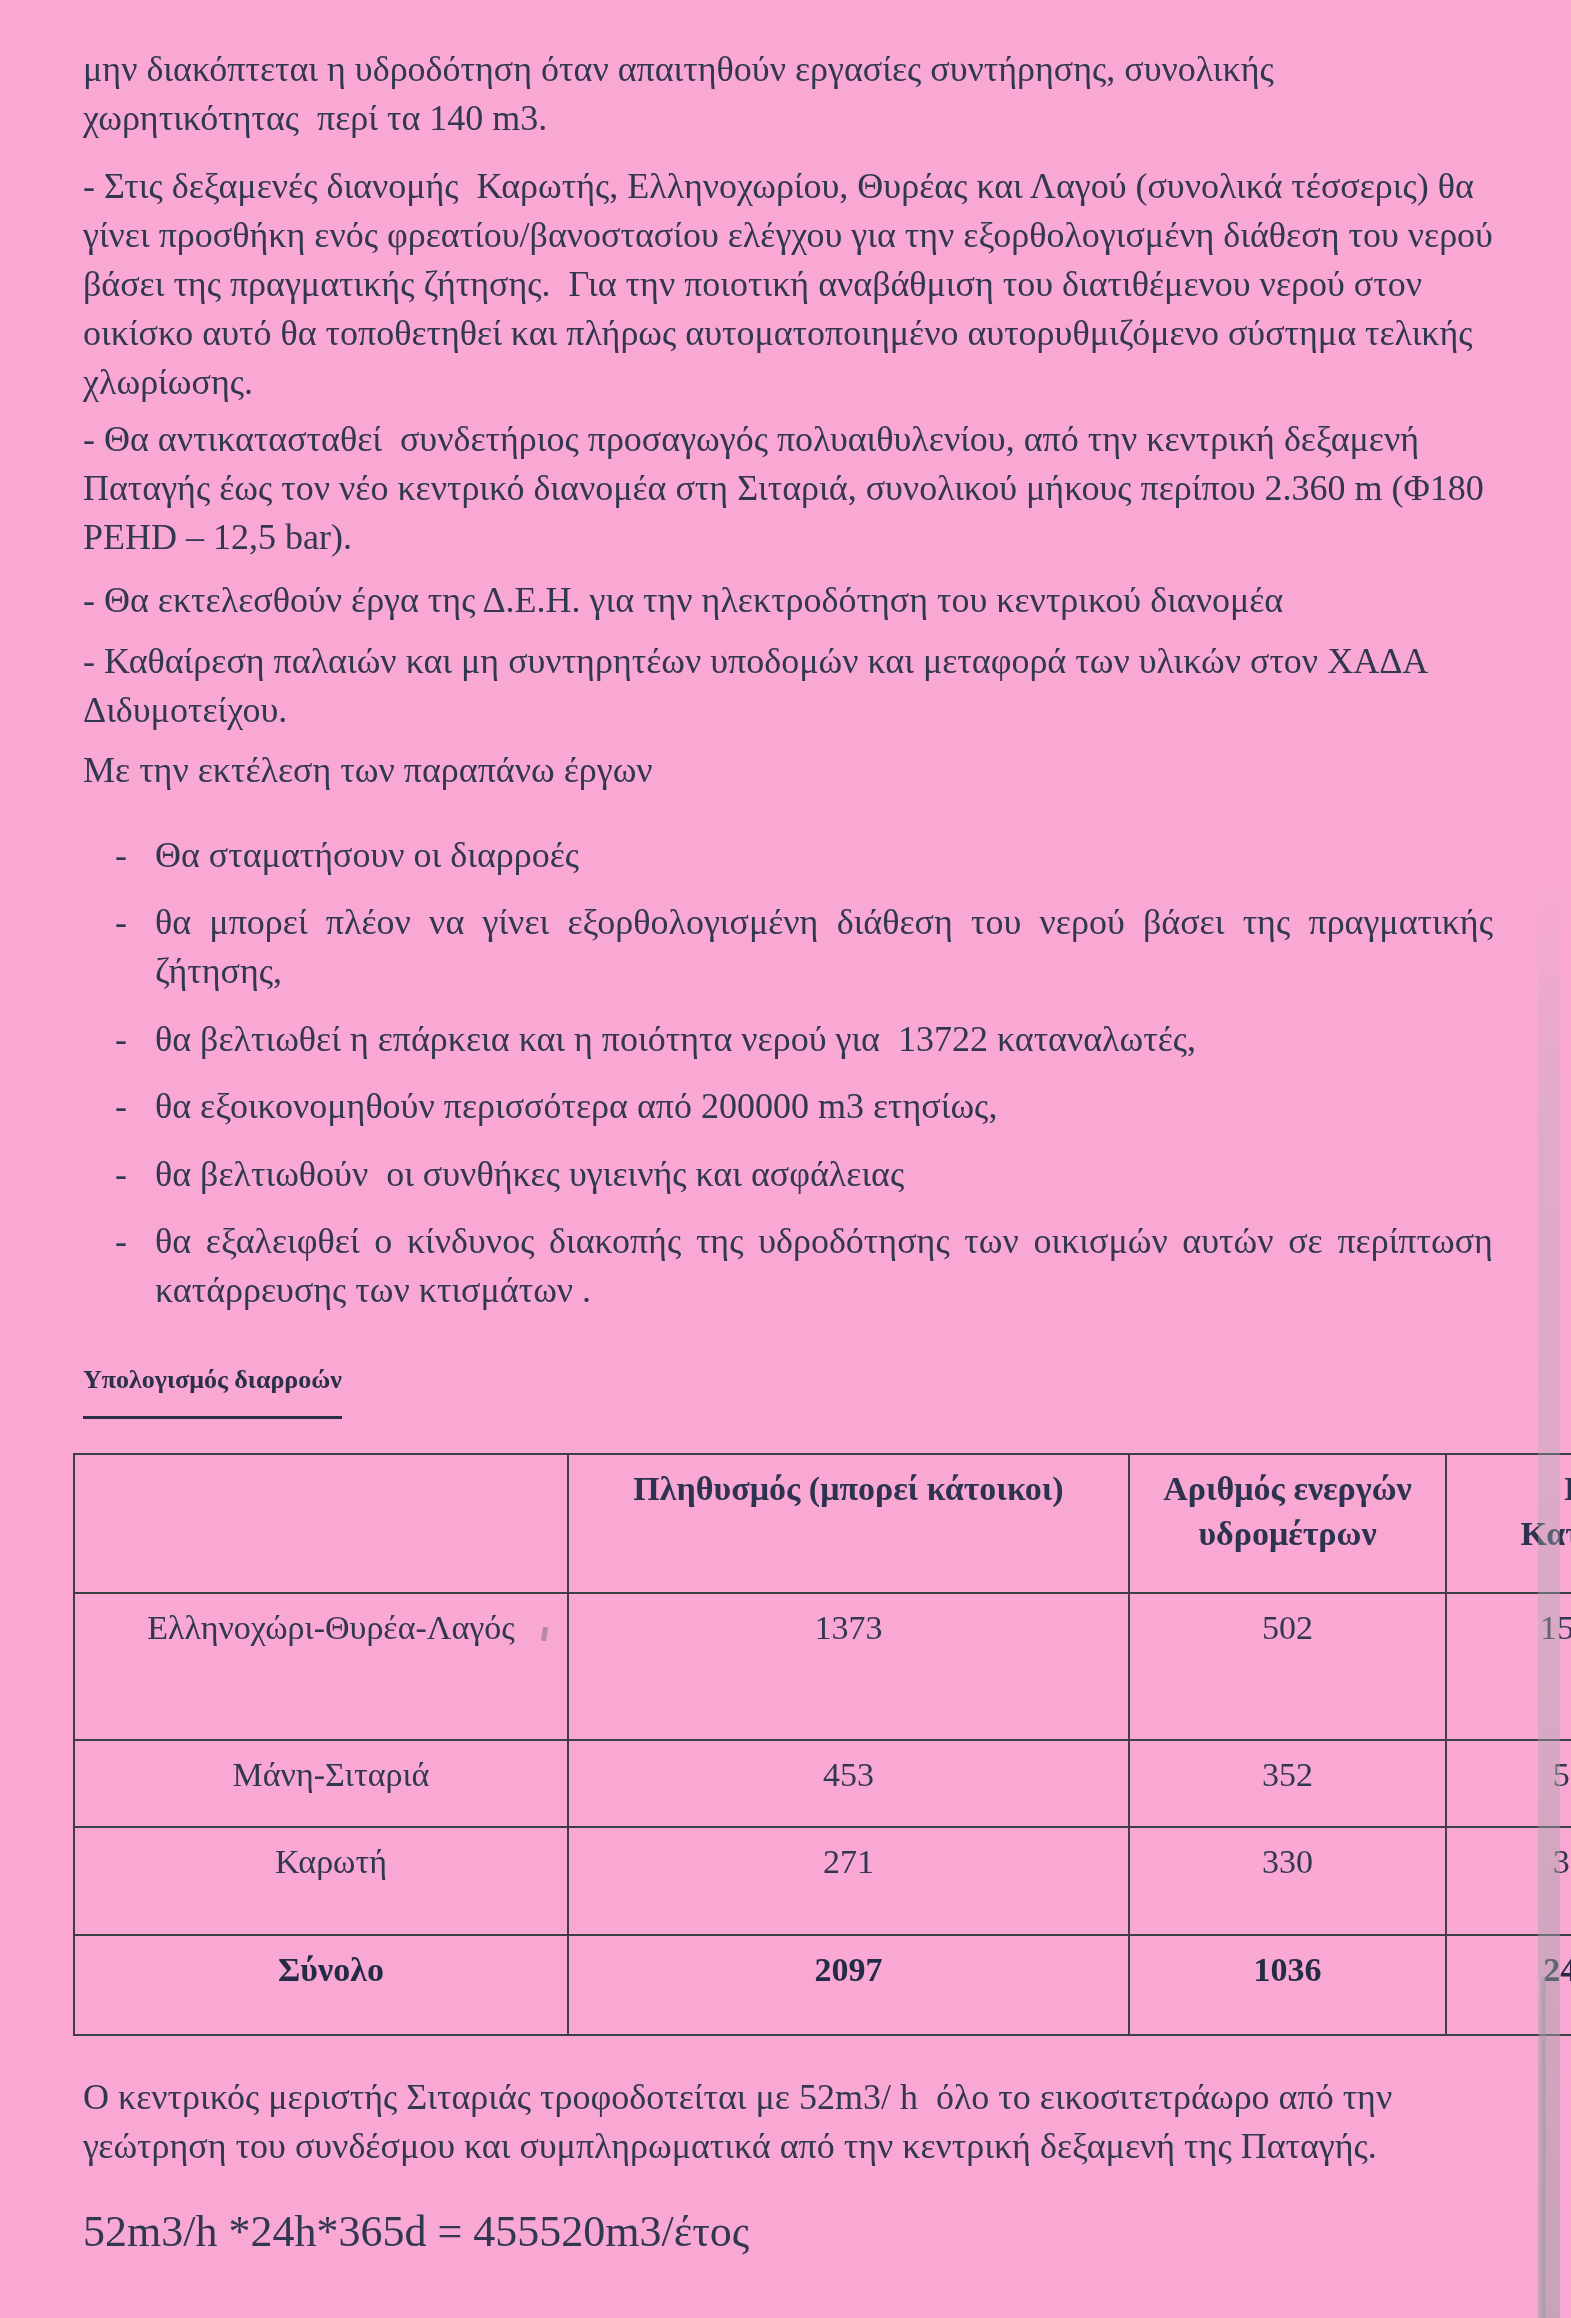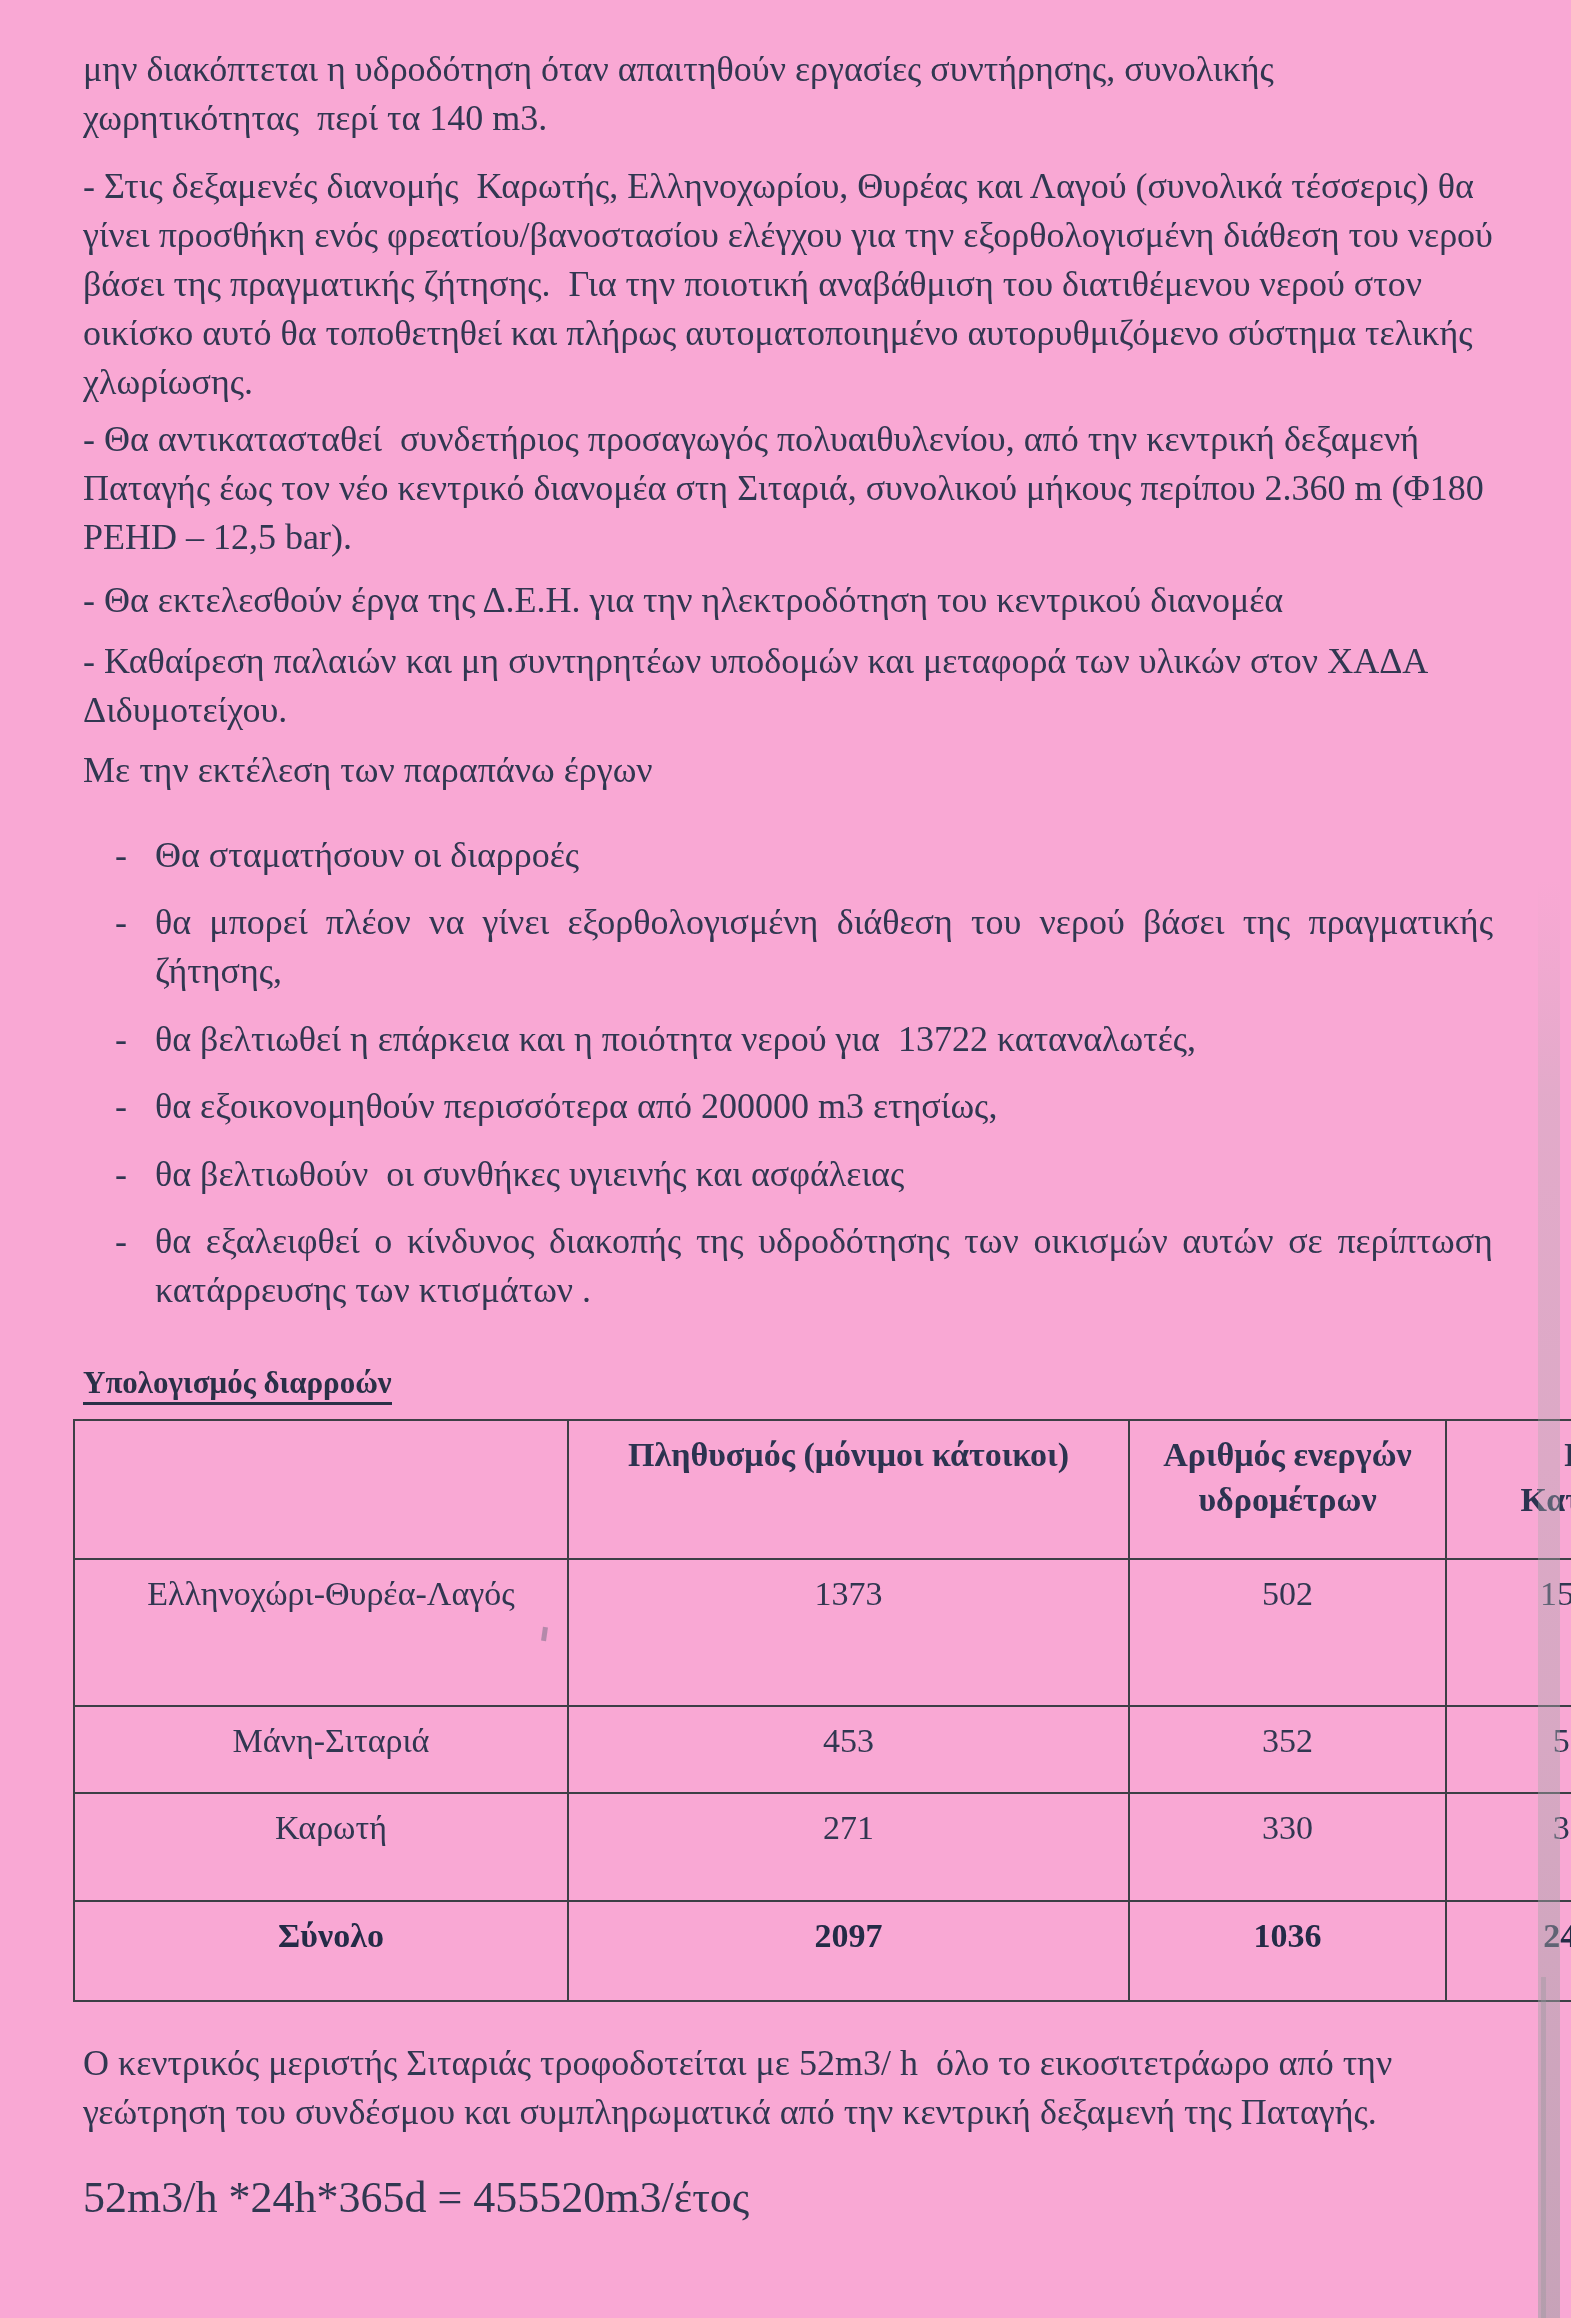--- a/index.html
+++ b/index.html
@@ -20,24 +20,24 @@
   .par-3{margin-bottom:14px;}
   .par-4{margin-bottom:12.4px;}
   .par-5{margin-bottom:11px;}
   .lead-par{margin-bottom:36px;}
   .bullet-list{padding-left:32px;}
   .bullet{display:flex;margin-bottom:18.5px;font-size:36px;line-height:49px;}
   .bullet .marker{flex:none;width:40px;}
   .bullet .btext{flex:1;text-align:justify;padding-right:3.1px;}
   .section-title{
     display:inline-block;
-    font-size:31px;font-weight:bold;color:#2a3048;
+    font-size:26px;font-weight:bold;color:#2a3048;
     border-bottom:3.1px solid #2a3048;
-    padding-bottom:1px;
-    margin:31px 0 14px 0;
+    padding-bottom:21px;
+    margin:31px 0 34px 0;
   }
   table.leak-table{
     width:1462px;
     margin-left:-10px;
     border-collapse:collapse;
     table-layout:fixed;
   }
   .leak-table td,.leak-table th{
     border:2.3px solid #3d3f46;
     vertical-align:top;
@@ -123,21 +123,21 @@
     </div>
 
     <div>
       <span class="section-title">Υπολογισμός διαρροών</span>
     </div>
 
     <table class="leak-table">
       <tbody>
         <tr class="hdr">
           <th class="c0"></th>
-          <th class="c1">Πληθυσμός (μόνιμοι κάτοικοι)</th>
+          <th class="c1">Πληθυσμός (μπορεί κάτοικοι)</th>
           <th class="c2">Αριθμός ενεργών υδρομέτρων</th>
           <th class="c3">Ετήσια Κατανάλωση</th>
         </tr>
         <tr class="r0">
           <td class="c0">Ελληνοχώρι-Θυρέα-Λαγός</td>
           <td class="c1">1373</td>
           <td class="c2">502</td>
           <td class="c3">157000 m3</td>
         </tr>
         <tr class="r1">

